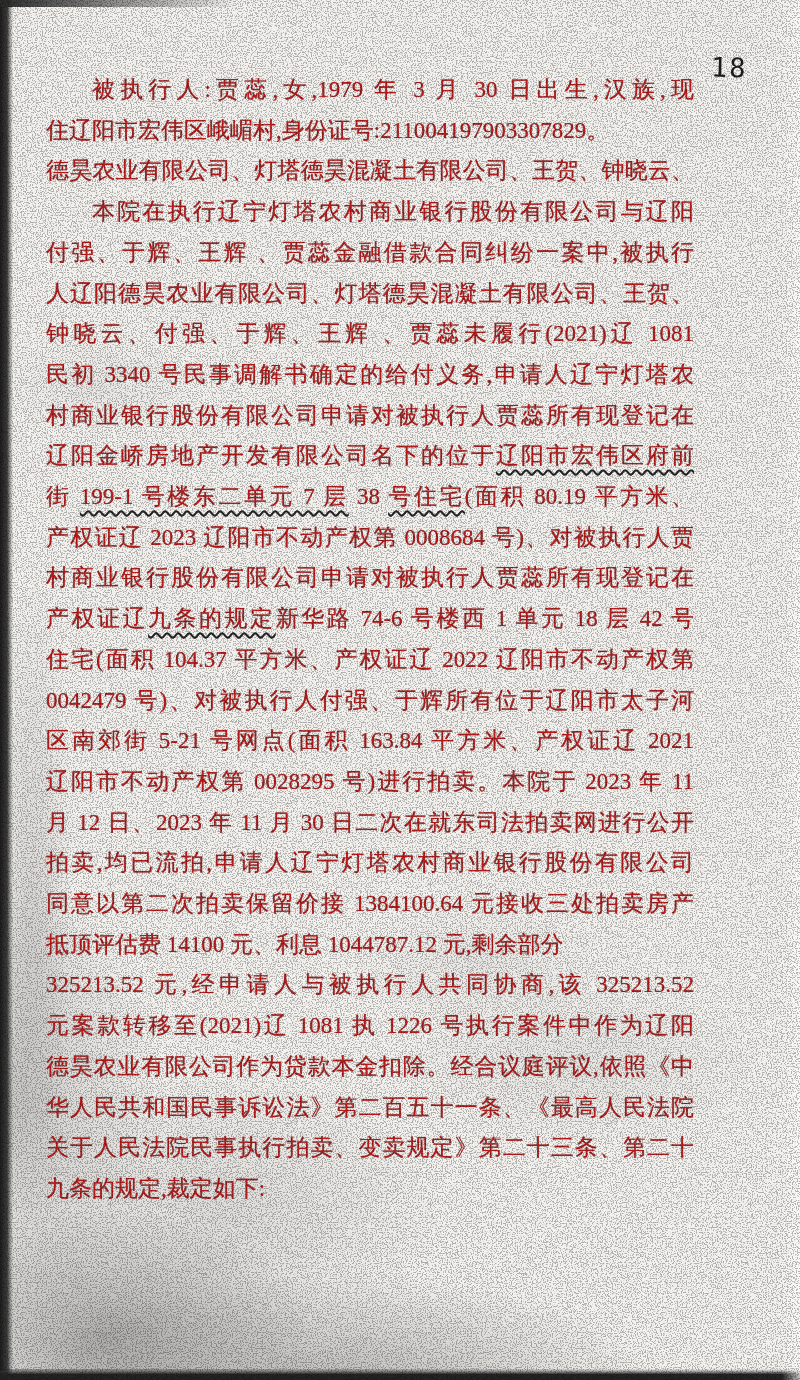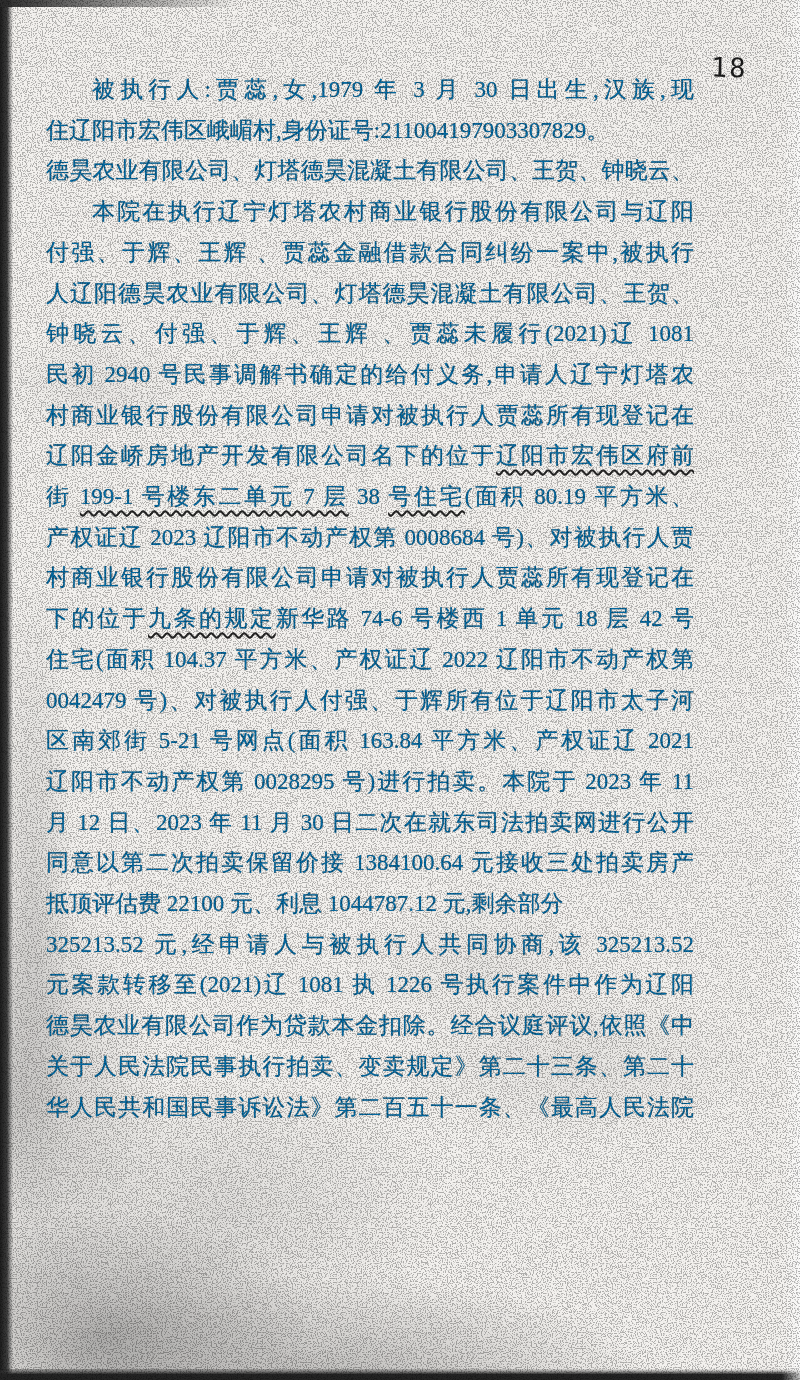--- a/index.html
+++ b/index.html
@@ -44,21 +44,21 @@
   .noise{position:absolute;inset:0;width:800px;height:1380px;opacity:.28;mix-blend-mode:multiply;pointer-events:none;}
 
   .page-number{
     position:absolute;top:52px;right:52px;
     font-family:"DejaVu Sans Mono","Liberation Mono",monospace;
     font-size:27px;letter-spacing:2px;color:#1d1d1d;
     transform:rotate(1.5deg);
   }
   .doc{
     position:absolute;left:46px;top:70px;width:648px;
-    font-size:23px;line-height:40.7px;color:#0369a1;
+    font-size:23px;line-height:40.7px;color:#b91c1c;
     text-shadow:0 0 1px rgba(25,25,25,.55);
   }
   .line{white-space:pre-wrap;}
   .line.fill{text-align:justify;text-align-last:justify;}
   .line.indent{text-indent:46px;}
   .wavy{
     text-decoration-line:underline;
     text-decoration-style:wavy;
     text-decoration-color:#262626;
     text-decoration-thickness:1.5px;
@@ -75,39 +75,41 @@
   <div class="page-number">18</div>
 
   <div class="doc">
       <div class="line indent fill"><span>被执行人:贾蕊,女,1979 年 3 月 30 日出生,汉族,现</span></div>
       <div class="line"><span>住辽阳市宏伟区峨嵋村,身份证号:211004197903307829。</span></div>
       <div class="line fill"><span>德昊农业有限公司、灯塔德昊混凝土有限公司、王贺、钟晓云、</span></div>
       <div class="line indent fill"><span>本院在执行辽宁灯塔农村商业银行股份有限公司与辽阳</span></div>
       <div class="line fill"><span>付强、于辉、王辉 、贾蕊金融借款合同纠纷一案中,被执行</span></div>
       <div class="line fill"><span>人辽阳德昊农业有限公司、灯塔德昊混凝土有限公司、王贺、</span></div>
       <div class="line fill"><span>钟晓云、付强、于辉、王辉 、贾蕊未履行(2021)辽 1081</span></div>
-      <div class="line fill"><span>民初 2940 号民事调解书确定的给付义务,申请人辽宁灯塔农</span></div>
+      <div class="line fill"><span>民初 3340 号民事调解书确定的给付义务,申请人辽宁灯塔农</span></div>
       <div class="line fill"><span>村商业银行股份有限公司申请对被执行人贾蕊所有现登记在</span></div>
       <div class="line fill"><span>辽阳金峤房地产开发有限公司名下的位于</span><span class="wavy">辽阳市宏伟区府前</span></div>
       <div class="line fill"><span>街 </span><span class="wavy">199-1 号楼东二单元 7 层</span><span> 38 </span><span class="wavy">号住宅</span><span>(面积 80.19 平方米、</span></div>
       <div class="line fill"><span>产权证辽 2023 辽阳市不动产权第 0008684 号)、对被执行人贾</span></div>
       <div class="line fill"><span>村商业银行股份有限公司申请对被执行人贾蕊所有现登记在</span></div>
-      <div class="line fill"><span>下的位于</span><span class="wavy">九条的规定</span><span>新华路 74-6 号楼西 1 单元 18 层 42 号</span></div>
+      <div class="line fill"><span>产权证辽</span><span class="wavy">九条的规定</span><span>新华路 74-6 号楼西 1 单元 18 层 42 号</span></div>
       <div class="line fill"><span>住宅(面积 104.37 平方米、产权证辽 2022 辽阳市不动产权第</span></div>
       <div class="line fill"><span>0042479 号)、对被执行人付强、于辉所有位于辽阳市太子河</span></div>
       <div class="line fill"><span>区南郊街 5-21 号网点(面积 163.84 平方米、产权证辽 2021</span></div>
       <div class="line fill"><span>辽阳市不动产权第 0028295 号)进行拍卖。本院于 2023 年 11</span></div>
       <div class="line fill"><span>月 12 日、2023 年 11 月 30 日二次在就东司法拍卖网进行公开</span></div>
+      <div class="line fill"><span>拍卖,均已流拍,申请人辽宁灯塔农村商业银行股份有限公司</span></div>
       <div class="line fill"><span>同意以第二次拍卖保留价接 1384100.64 元接收三处拍卖房产</span></div>
-      <div class="line"><span>抵顶评估费 22100 元、利息 1044787.12 元,剩余部分</span></div>
+      <div class="line"><span>抵顶评估费 14100 元、利息 1044787.12 元,剩余部分</span></div>
       <div class="line fill"><span>325213.52 元,经申请人与被执行人共同协商,该 325213.52</span></div>
       <div class="line fill"><span>元案款转移至(2021)辽 1081 执 1226 号执行案件中作为辽阳</span></div>
       <div class="line fill"><span>德昊农业有限公司作为贷款本金扣除。经合议庭评议,依照《中</span></div>
+      <div class="line fill"><span>华人民共和国民事诉讼法》第二百五十一条、《最高人民法院</span></div>
       <div class="line fill"><span>关于人民法院民事执行拍卖、变卖规定》第二十三条、第二十</span></div>
-      <div class="line fill"><span>华人民共和国民事诉讼法》第二百五十一条、《最高人民法院</span></div>
+      <div class="line"><span>九条的规定,裁定如下:</span></div>
     </div>
 
   <div class="edge-left"></div>
   <div class="edge-bottom"></div>
   <div class="edge-top"></div>
   <div class="edge-right"></div>
 
   <svg class="noise" xmlns="http://www.w3.org/2000/svg">
     <filter id="speckle">
       <feTurbulence type="fractalNoise" baseFrequency="0.8" numOctaves="2" seed="7" stitchTiles="stitch"></feTurbulence>

